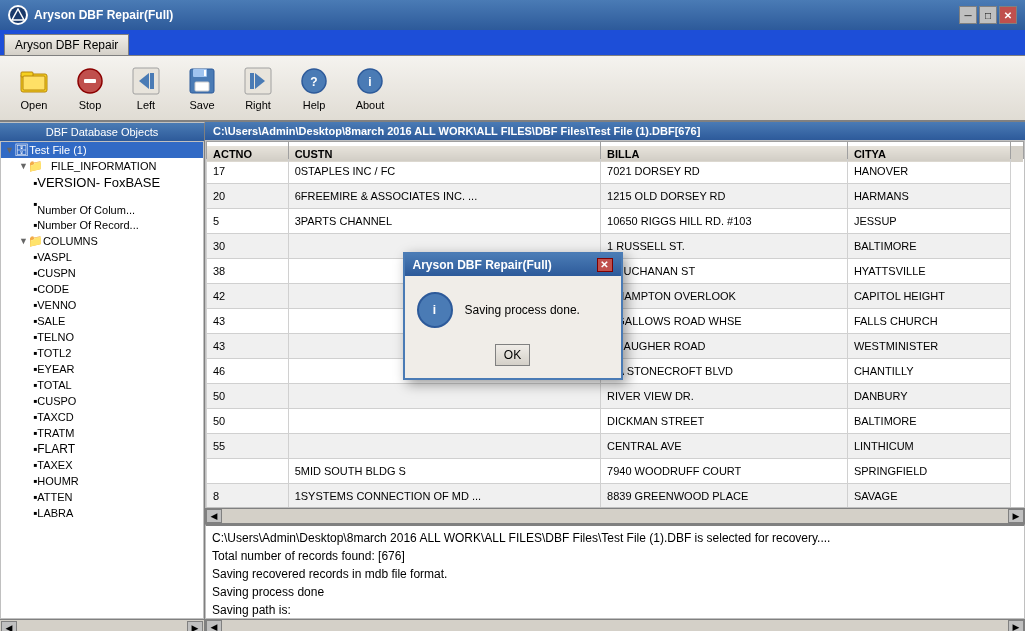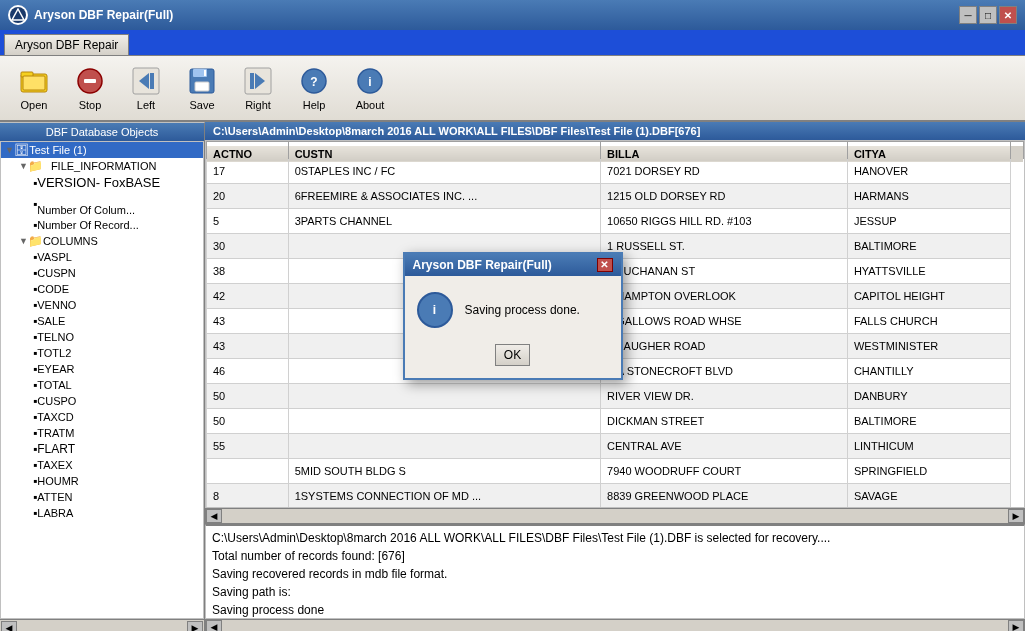--- a/index.html
+++ b/index.html
@@ -600,22 +600,22 @@
     <div class="h-scroll">
       <div style="width:16px; height:14px; background:#c0c0c0; border:1px solid #808080; display:flex; align-items:center; justify-content:center; font-size:9px; cursor:pointer;">◀</div>
       <div style="flex:1; height:12px; background:#d4d0c8; margin:0 2px;"></div>
       <div style="width:16px; height:14px; background:#c0c0c0; border:1px solid #808080; display:flex; align-items:center; justify-content:center; font-size:9px; cursor:pointer;">▶</div>
     </div>
 
     <div class="log-panel" id="log-panel">
         <div class="log-line">C:\Users\Admin\Desktop\8march 2016 ALL WORK\ALL FILES\DBF Files\Test File (1).DBF is selected for recovery....</div>
         <div class="log-line">Total number of records found: [676]</div>
         <div class="log-line">Saving recovered records in mdb file format.</div>
+        <div class="log-line">Saving process done</div>
         <div class="log-line">Saving path is:</div>
-        <div class="log-line">Saving process done</div>
       </div>
 
     <div class="h-scroll">
       <div style="width:16px; height:14px; background:#c0c0c0; border:1px solid #808080; display:flex; align-items:center; justify-content:center; font-size:9px; cursor:pointer;">◀</div>
       <div style="flex:1; height:12px; background:#d4d0c8; margin:0 2px;"></div>
       <div style="width:16px; height:14px; background:#c0c0c0; border:1px solid #808080; display:flex; align-items:center; justify-content:center; font-size:9px; cursor:pointer;">▶</div>
     </div>
   </div>
 </div>
 

